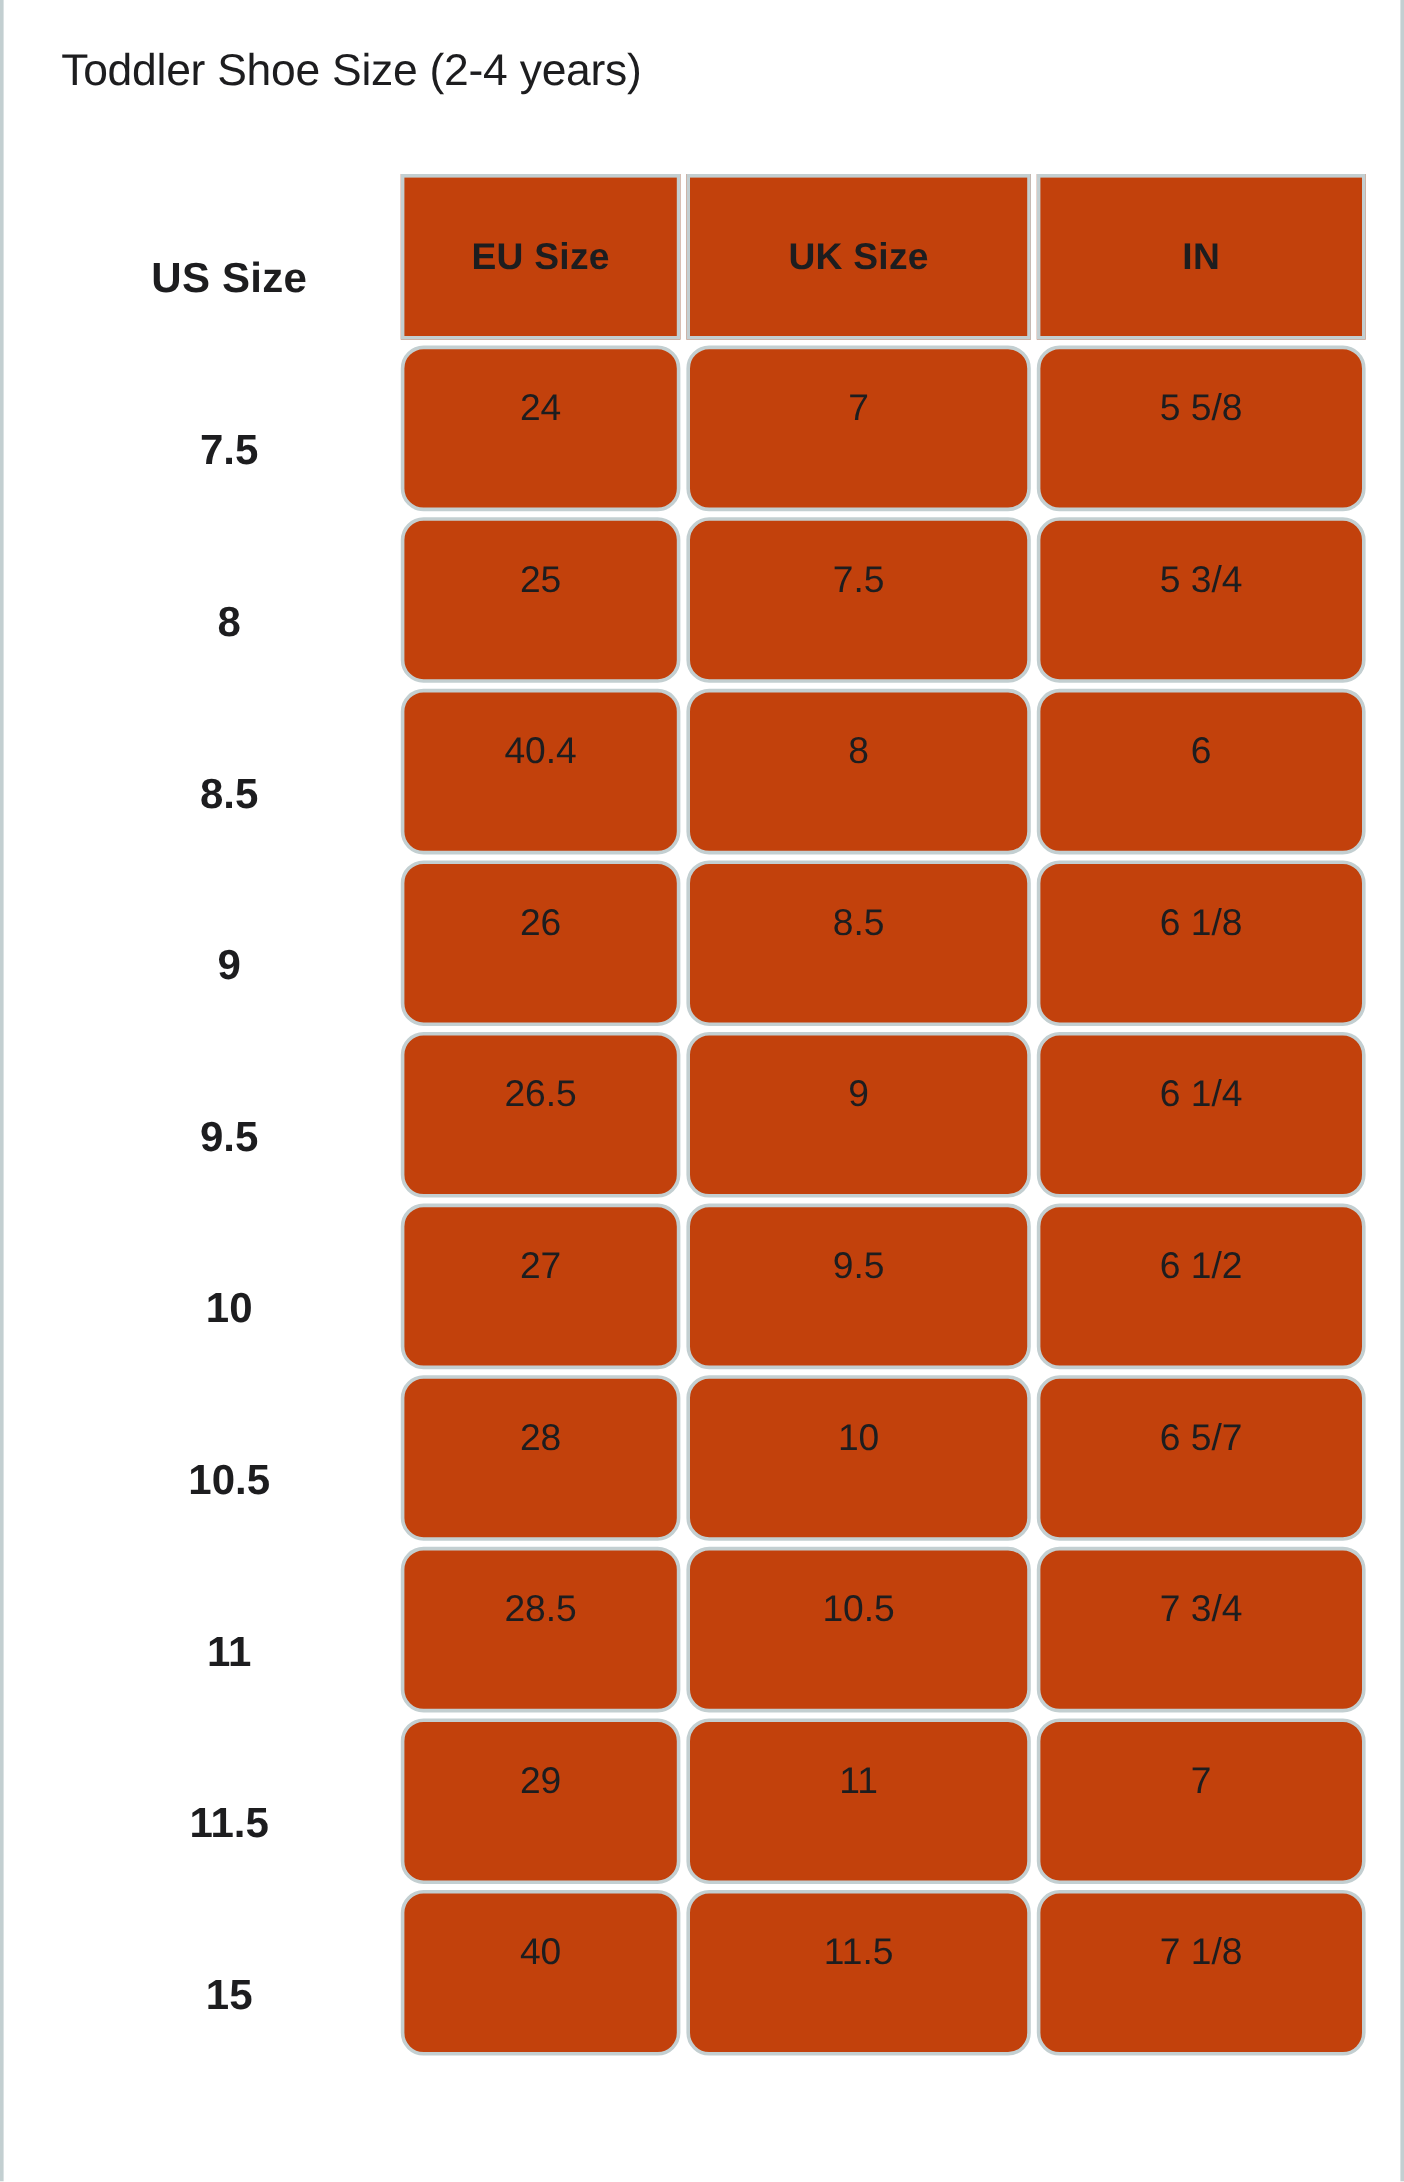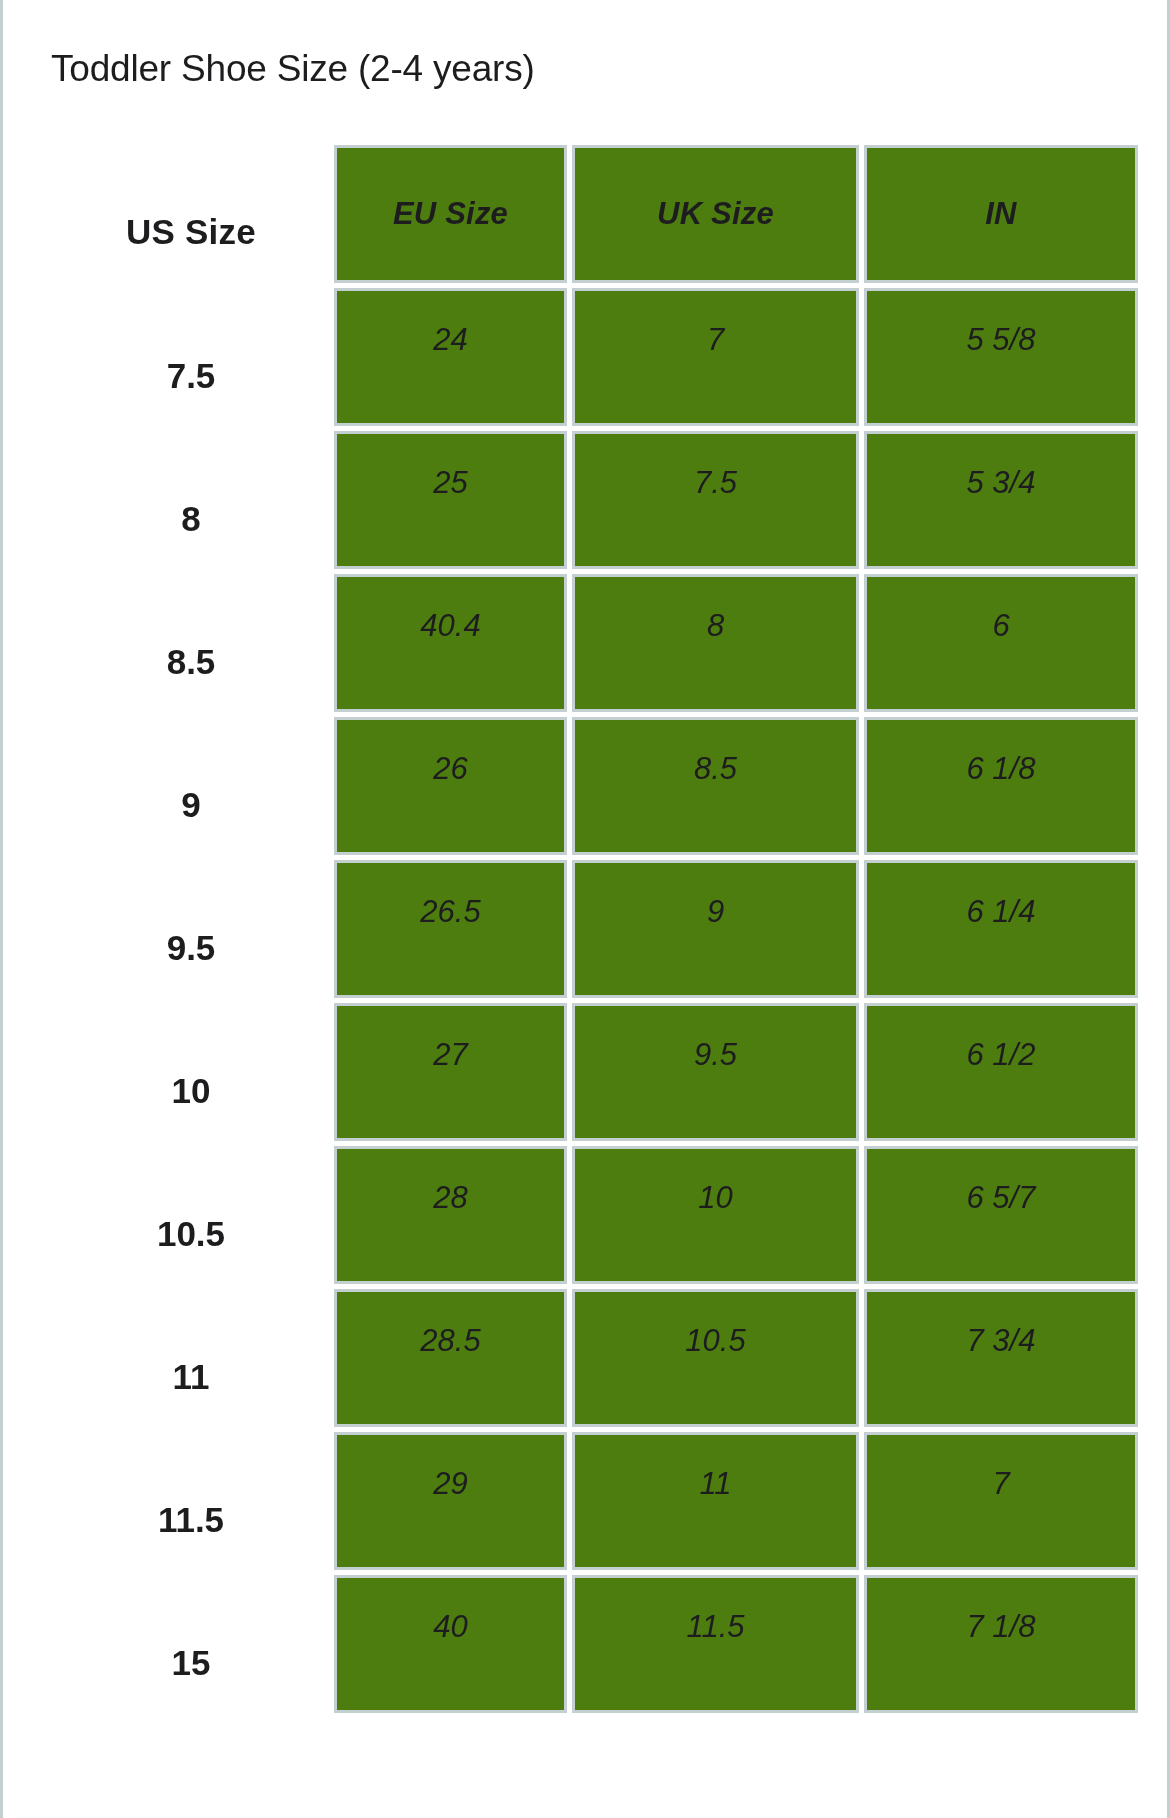--- a/index.html
+++ b/index.html
@@ -14,21 +14,21 @@
     width: 1170px;
     height: 1818px;
     background: #ffffff;
     border-left: 3px solid #c3cfd1;
     border-right: 3px solid #c3cfd1;
     overflow: hidden;
   }
   #page-title {
     position: absolute;
     left: 48px;
-    top: 48px;
+    top: 38px;
     font-size: 37px;
     font-weight: 400;
     color: #1d1d1f;
     letter-spacing: -0.2px;
     white-space: nowrap;
   }
 
   
   #size-table {
     position: absolute;
@@ -47,22 +47,21 @@
   #size-table th, #size-table td {
     text-align: center;
     vertical-align: middle;
     color: #1d1d1f;
   }
 
   
   .cellbox {
     border: 3px solid #c3cfd1;
     height: 138px;
-    background: #4d7c0f;
-    font-style: italic;
+    background: #c2410c;
   }
   thead .cellbox { height: 138px; }
 
   
   thead th {
     font-size: 31px;
     font-weight: 700;
     letter-spacing: 0.2px;
   }
   
@@ -75,21 +74,21 @@
   .us-cell {
     border: none;
     background: transparent;
     font-weight: 700 !important;
     font-size: 35px;
     padding-top: 38px;
   }
   thead .us-cell { padding-top: 36px; }
 
   
-  .val-cell { padding-bottom: 34px; }
+  .val-cell { padding-bottom: 34px; border-radius: 19px; }
 </style>
 </head>
 <body>
 
 <div id="page">
 
   <h1 id="page-title">Toddler Shoe Size (2-4 years)</h1>
 
   <table id="size-table">
     <colgroup>

